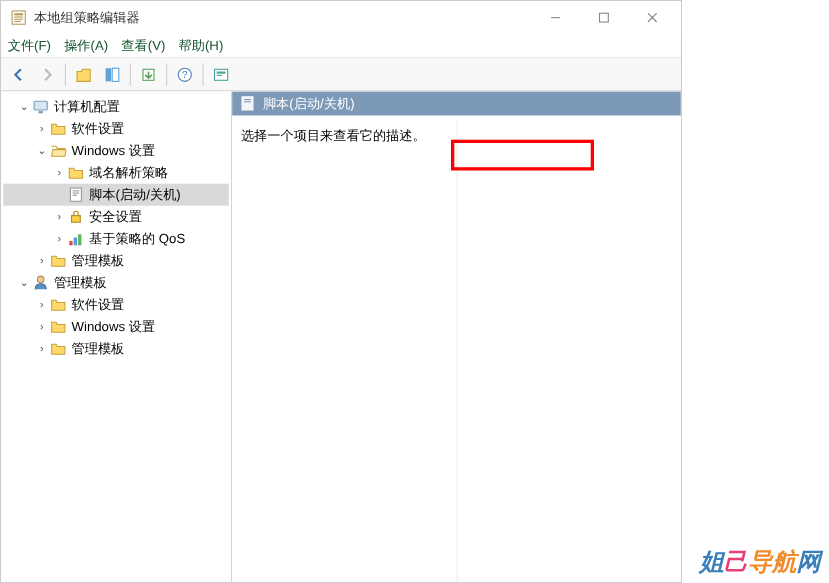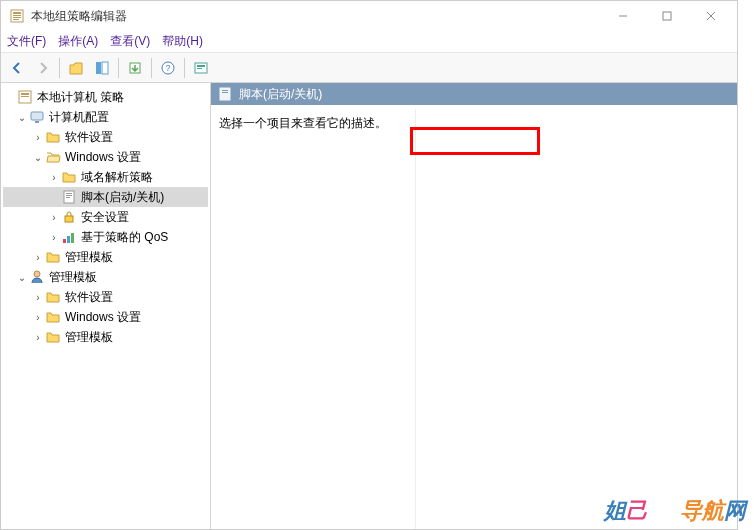--- a/index.html
+++ b/index.html
@@ -6,21 +6,21 @@
     body {
       font-family: "Microsoft YaHei", "Segoe UI", sans-serif;
       font-size: 12px;
       background: #fff;
       width: 754px;
       height: 530px;
       overflow: hidden;
       position: relative;
     }
     .window {
-      width: 738px;
+      width: 620px;
       height: 530px;
       background: #fff;
       display: flex;
       flex-direction: column;
       border: 1px solid #ccc;
     }
     .title-bar {
       height: 30px;
       background: #fff;
       display: flex;
@@ -52,21 +52,21 @@
     }
     .menu-bar {
       height: 22px;
       display: flex;
       align-items: center;
       padding: 0 6px;
       gap: 12px;
       border-bottom: 1px solid #e5e5e5;
     }
     .menu-item {
-      color: #4c1d95;
+      color: #14532d;
       font-size: 12px;
       cursor: pointer;
     }
     .toolbar {
       height: 30px;
       display: flex;
       align-items: center;
       padding: 0 4px;
       gap: 2px;
       border-bottom: 1px solid #d4d4d4;
@@ -206,21 +206,21 @@
       position: absolute;
       bottom: 4px;
       right: 8px;
       font-size: 22px;
       font-weight: bold;
       font-style: italic;
       pointer-events: none;
     }
     .watermark .w1 { color: #3a7fba; }
     .watermark .w2 { color: #e63f79; }
-    .watermark .w3 { color: #f08b2a; margin-left: 32px; }
+    .watermark .w3 { color: #f08b2a; }
     .watermark .w4 { color: #3a7fba; }
   </style>
 </head>
 <body>
 
 <div class="window">
   <div class="title-bar">
     <span class="title-bar-icon">
       <svg viewBox="0 0 16 16">
           <rect x="2" y="2" width="12" height="12" fill="#fff" stroke="#b89b5e"></rect>
@@ -300,29 +300,20 @@
       <svg width="16" height="16" viewBox="0 0 16 16">
           <rect x="2" y="3" width="12" height="10" fill="#fff" stroke="#4aa39a"></rect>
           <rect x="4" y="5" width="8" height="2" fill="#4aa39a"></rect>
           <rect x="4" y="8" width="5" height="1" fill="#4aa39a"></rect>
         </svg>
     </div>
   </div>
 
   <div class="main">
     <div class="tree-pane">
-      <div class="tree-item" style="padding-left:0">
-        <span class="tree-arrow blank">▸</span>
-        <span class="tree-icon"><svg viewBox="0 0 16 16">
-              <rect x="2" y="2" width="12" height="12" fill="#fff" stroke="#b89b5e"></rect>
-              <rect x="4" y="4" width="8" height="2" fill="#b89b5e"></rect>
-              <rect x="4" y="7" width="8" height="1" fill="#b89b5e"></rect>
-            </svg></span>
-        <span class="tree-label">本地计算机 策略</span>
-      </div>
       <div class="tree-item" style="padding-left:12px">
         <span class="tree-arrow">⌄</span>
         <span class="tree-icon"><svg viewBox="0 0 16 16">
               <rect x="2" y="3" width="12" height="8" rx="1" fill="#d9e6f2" stroke="#7a9bbd"></rect>
               <rect x="6" y="12" width="4" height="2" fill="#7a9bbd"></rect>
             </svg></span>
         <span class="tree-label">计算机配置</span>
       </div>
       <div class="tree-item" style="padding-left:28px">
         <span class="tree-arrow">›</span>

